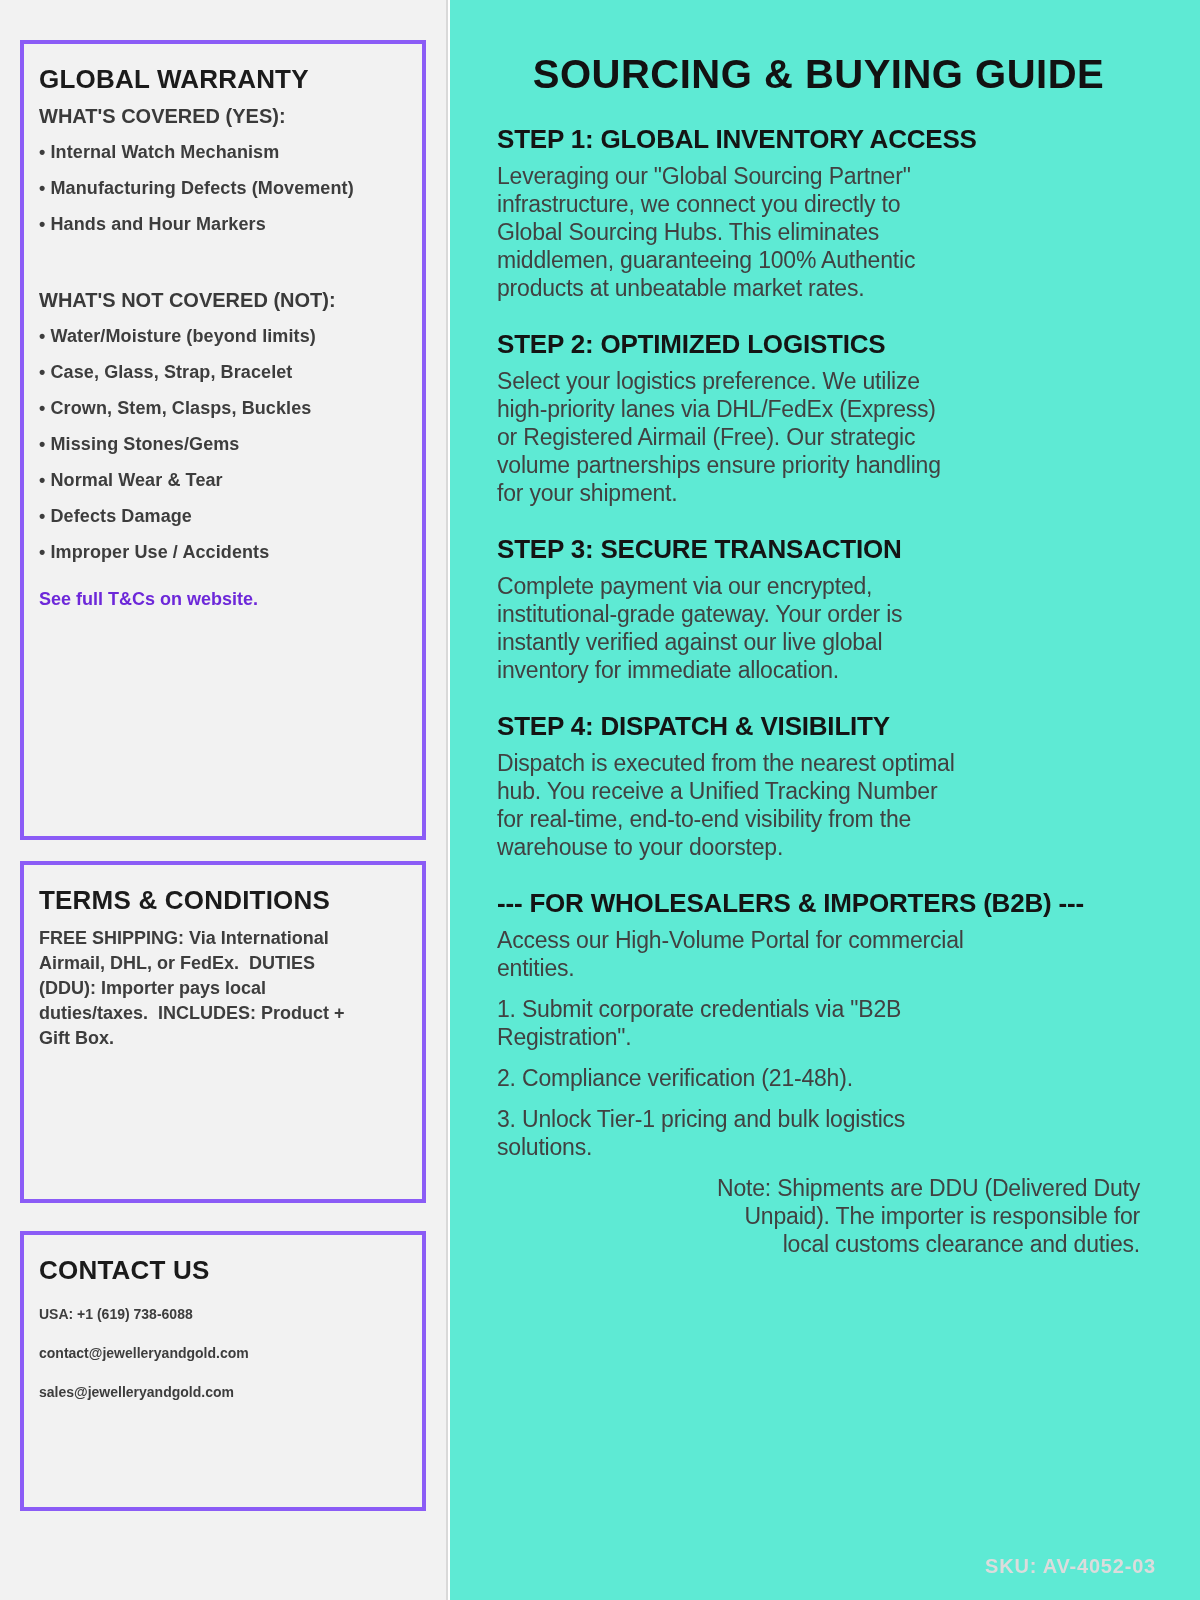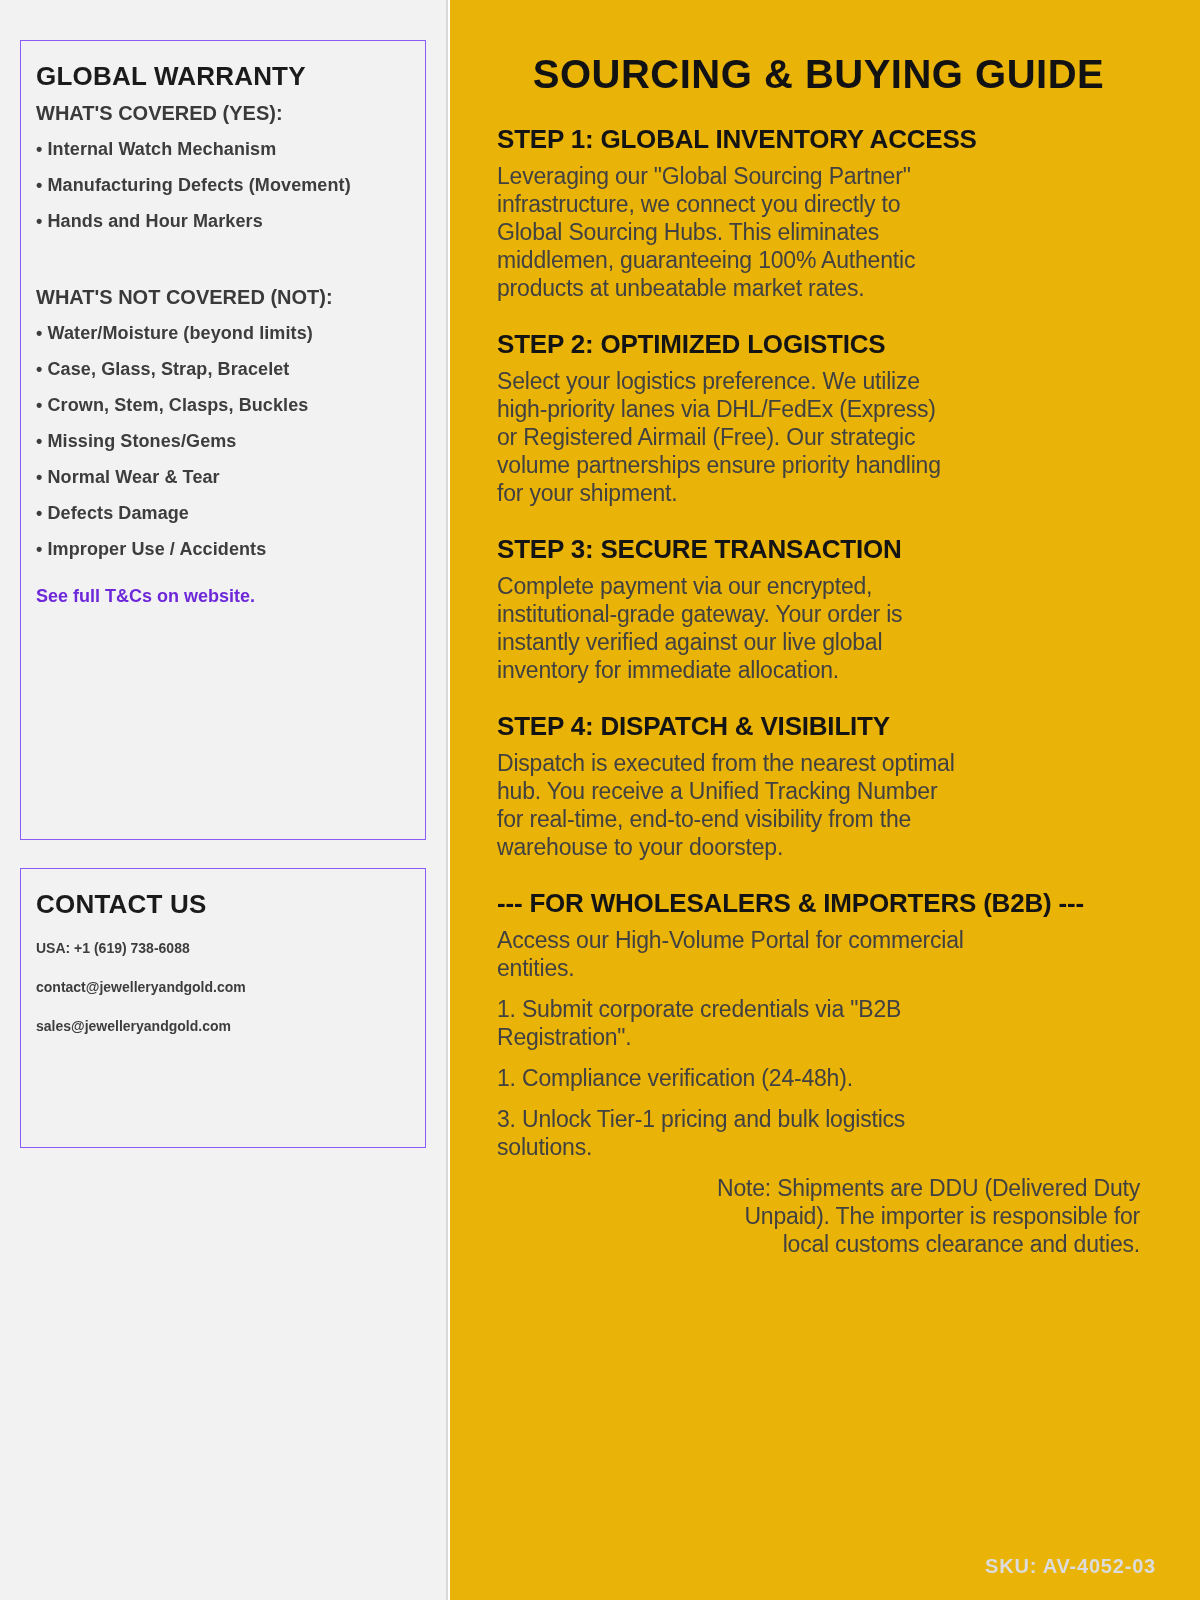--- a/index.html
+++ b/index.html
@@ -20,21 +20,21 @@
   .sidebar {
     position: absolute;
     left: 0; top: 0;
     width: 448px;
     height: 1600px;
     background: #f2f2f2;
     border-right: 2px solid #d9d9d9;
     padding: 0 20px;
   }
   .box {
-    border: 1px solid #8b5cf6;
+    border: 4px solid #8b5cf6;
     padding: 20px 16px 0 15px;
     overflow: hidden;
   }
   .box-warranty { margin-top: 40px; height: 800px; }
   .box-terms    { margin-top: 21px; height: 342px; }
   .box-contact  { margin-top: 28px; height: 280px; }
 
   .side-title {
     font-size: 26px;
     font-weight: 800;
@@ -79,21 +79,21 @@
     line-height: 25px;
   }
   .contact-lines { margin-top: 16px; }
 
   
   .main {
     position: absolute;
     left: 450px; top: 0;
     width: 750px;
     height: 1600px;
-    background: #eab308;
+    background: #5eead4;
     padding: 52px 60px 0 47px;
   }
   .main-title {
     text-align: center;
     font-size: 40px;
     font-weight: 800;
     color: #121212;
     letter-spacing: 0.5px;
     margin-bottom: 14px;
   }
@@ -146,20 +146,28 @@
         <li>Case, Glass, Strap, Bracelet</li>
         <li>Crown, Stem, Clasps, Buckles</li>
         <li>Missing Stones/Gems</li>
         <li>Normal Wear &amp; Tear</li>
         <li>Defects Damage</li>
         <li>Improper Use / Accidents</li>
       </ul>
       <p class="footnote">See full T&amp;Cs on website.</p>
     </section>
 
+    <section class="box box-terms">
+      <h2 class="side-title">TERMS &amp; CONDITIONS</h2>
+      <p class="terms-body">FREE SHIPPING: Via International
+Airmail, DHL, or FedEx.  DUTIES
+(DDU): Importer pays local
+duties/taxes.  INCLUDES: Product +
+Gift Box.</p>
+    </section>
 
     <section class="box box-contact">
       <h2 class="side-title">CONTACT US</h2>
       <div class="contact-lines">
         <p class="contact-line">USA: +1 (619) 738-6088</p>
         <p class="contact-line">contact@jewelleryandgold.com</p>
         <p class="contact-line">sales@jewelleryandgold.com</p>
       </div>
     </section>
 
@@ -201,21 +209,21 @@
 for real-time, end-to-end visibility from the
 warehouse to your doorstep.</p>
     </section>
 
     <section class="b2b">
       <h2 class="step-heading">--- FOR WHOLESALERS &amp; IMPORTERS (B2B) ---</h2>
       <p class="para">Access our High-Volume Portal for commercial
 entities.</p>
       <p class="para">1. Submit corporate credentials via "B2B
 Registration".</p>
-      <p class="para">1. Compliance verification (24-48h).</p>
+      <p class="para">2. Compliance verification (21-48h).</p>
       <p class="para">3. Unlock Tier-1 pricing and bulk logistics
 solutions.</p>
       <p class="para note">Note: Shipments are DDU (Delivered Duty
 Unpaid). The importer is responsible for
 local customs clearance and duties.</p>
     </section>
   </main>
 
   <div class="sku">SKU: AV-4052-03</div>
 

